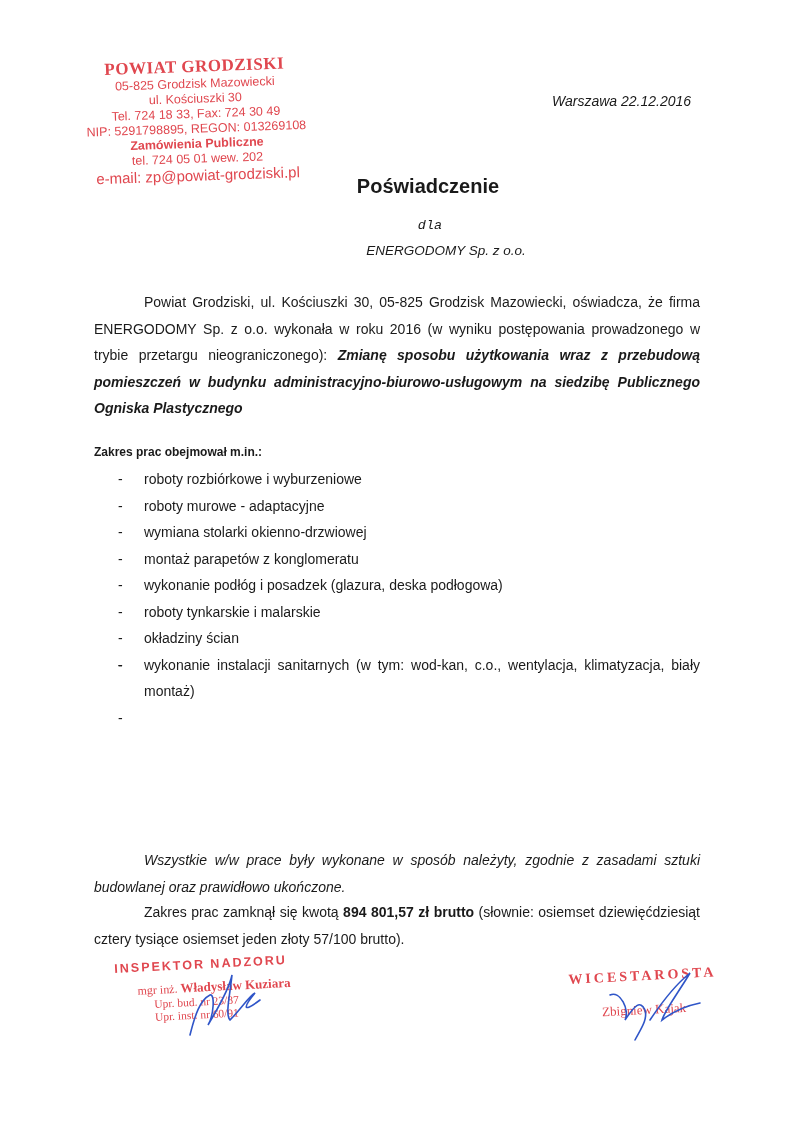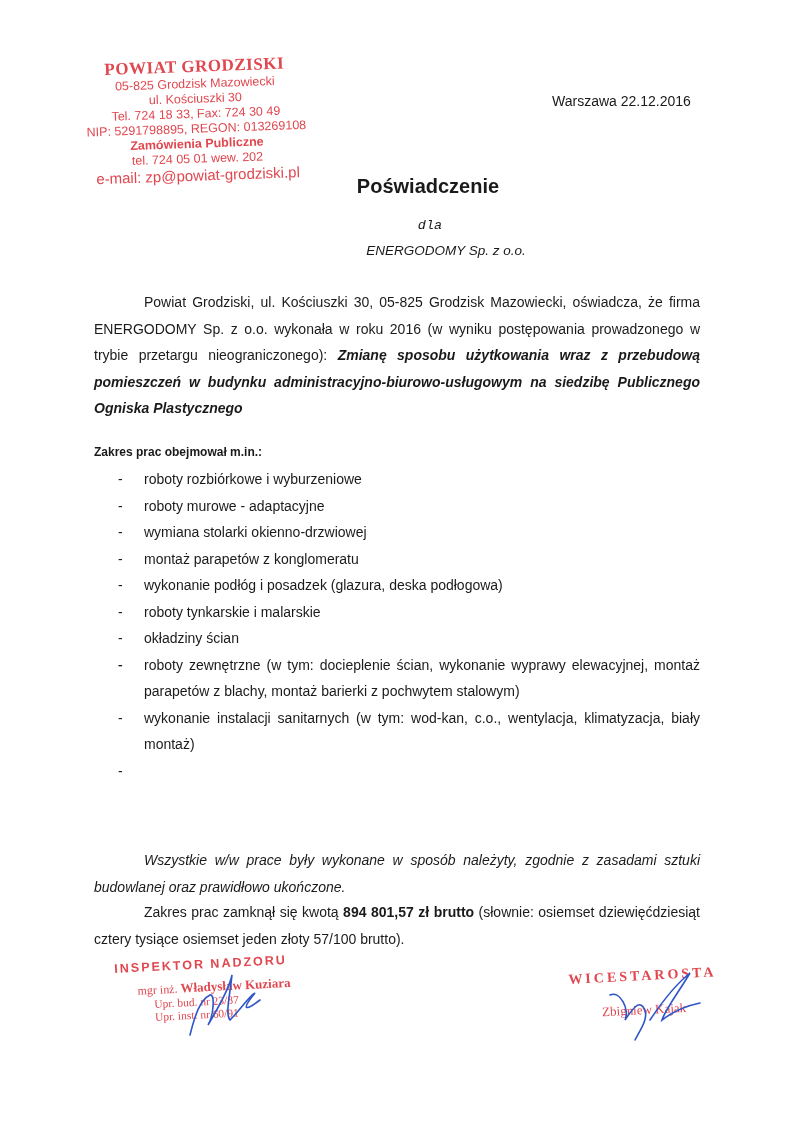--- a/index.html
+++ b/index.html
@@ -4,21 +4,21 @@
 <style>
   html, body { margin: 0; padding: 0; background: #ffffff; }
   body { width: 800px; height: 1131px; position: relative; overflow: hidden;
          font-family: "Liberation Sans", sans-serif; color: #1a1a1a; }
   .stamp { position: absolute; color: #e0474f; text-align: center; transform: rotate(-2deg); transform-origin: left top; }
   .stamp-header { left: 44px; top: 62px; width: 300px; }
   .stamp-header .org { font-family: "Liberation Serif", serif; font-weight: bold; font-size: 17px; letter-spacing: 0.5px; line-height: 20px; }
   .stamp-header .line { font-size: 12.5px; line-height: 15px; }
   .stamp-header .dept { font-size: 12.5px; line-height: 15px; font-weight: bold; }
   .stamp-header .email { font-size: 15px; line-height: 17px; }
-  .date { position: absolute; left: 552px; top: 93px; font-size: 14px; }
+  .date { position: absolute; left: 552px; top: 93px; font-size: 14px; font-style: italic; }
   .title { position: absolute; left: 0; width: 800px; top: 175px; text-align: center; font-weight: bold; font-size: 20px; padding-left: 56px; box-sizing: border-box; }
   .for { position: absolute; left: 0; width: 800px; top: 218px; text-align: center; font-style: italic; font-size: 13.5px; padding-left: 60px; box-sizing: border-box; font-family: Liberation Mono, monospace; }
   .recipient { position: absolute; left: 0; width: 800px; top: 243px; text-align: center; font-style: italic; font-size: 13.5px; padding-left: 92px; box-sizing: border-box; }
   .para { position: absolute; left: 94px; width: 606px; font-size: 14px; line-height: 26.5px; text-align: justify; }
   .para .indent { display: inline-block; width: 50px; }
   .p1 { top: 289px; }
   .p1 .bi { font-weight: bold; font-style: italic; }
   .scope-intro { position: absolute; left: 94px; top: 445px; font-size: 12px; font-weight: bold; }
   .scope-list { position: absolute; left: 94px; top: 466px; width: 606px; margin: 0; padding: 0; list-style: none; font-size: 14px; }
   .scope-list li { position: relative; padding-left: 50px; line-height: 26.5px; text-align: justify; }
@@ -63,21 +63,21 @@
 <div class="scope-intro">Zakres prac obejmował m.in.:</div>
 <ul class="scope-list">
   <li><span class="dash">-</span><span>roboty rozbiórkowe i wyburzeniowe</span></li>
   <li><span class="dash">-</span><span>roboty murowe - adaptacyjne</span></li>
   <li><span class="dash">-</span><span>wymiana stolarki okienno-drzwiowej</span></li>
   <li><span class="dash">-</span><span>montaż parapetów z konglomeratu</span></li>
   <li><span class="dash">-</span><span>wykonanie podłóg i posadzek (glazura, deska podłogowa)</span></li>
   <li><span class="dash">-</span><span>roboty tynkarskie i malarskie</span></li>
   <li><span class="dash">-</span><span>okładziny ścian</span></li>
   <li><span class="dash">-</span></li>
-  <li><span class="dash">-</span><span>roboty zewnętrzne (w tym: docieplenie ścian, wykonanie wyprawy elewacyjnej, montaż parapetów z blachy, montaż barierki z pochwytem stalowym)</span></li>
+  <li><span class="dash">-</span></li>
   <li><span class="dash">-</span><span>wykonanie instalacji sanitarnych (w tym: wod-kan, c.o., wentylacja, klimatyzacja, biały montaż)</span></li>
   <li><span class="dash">-</span></li>
 </ul>
 
 <div class="para p2"><span class="indent"></span><span>Wszystkie w/w prace były wykonane w sposób należyty, zgodnie z zasadami sztuki budowlanej oraz prawidłowo ukończone.</span></div>
 
 <div class="para p3"><span class="indent"></span><span>Zakres prac zamknął się kwotą </span><b>894 801,57 zł brutto</b><span> (słownie: osiemset dziewięćdziesiąt cztery tysiące osiemset jeden złoty 57/100 brutto).</span></div>
 
 <div class="stamp stamp-inspector">
   <div class="role">INSPEKTOR NADZORU</div>

